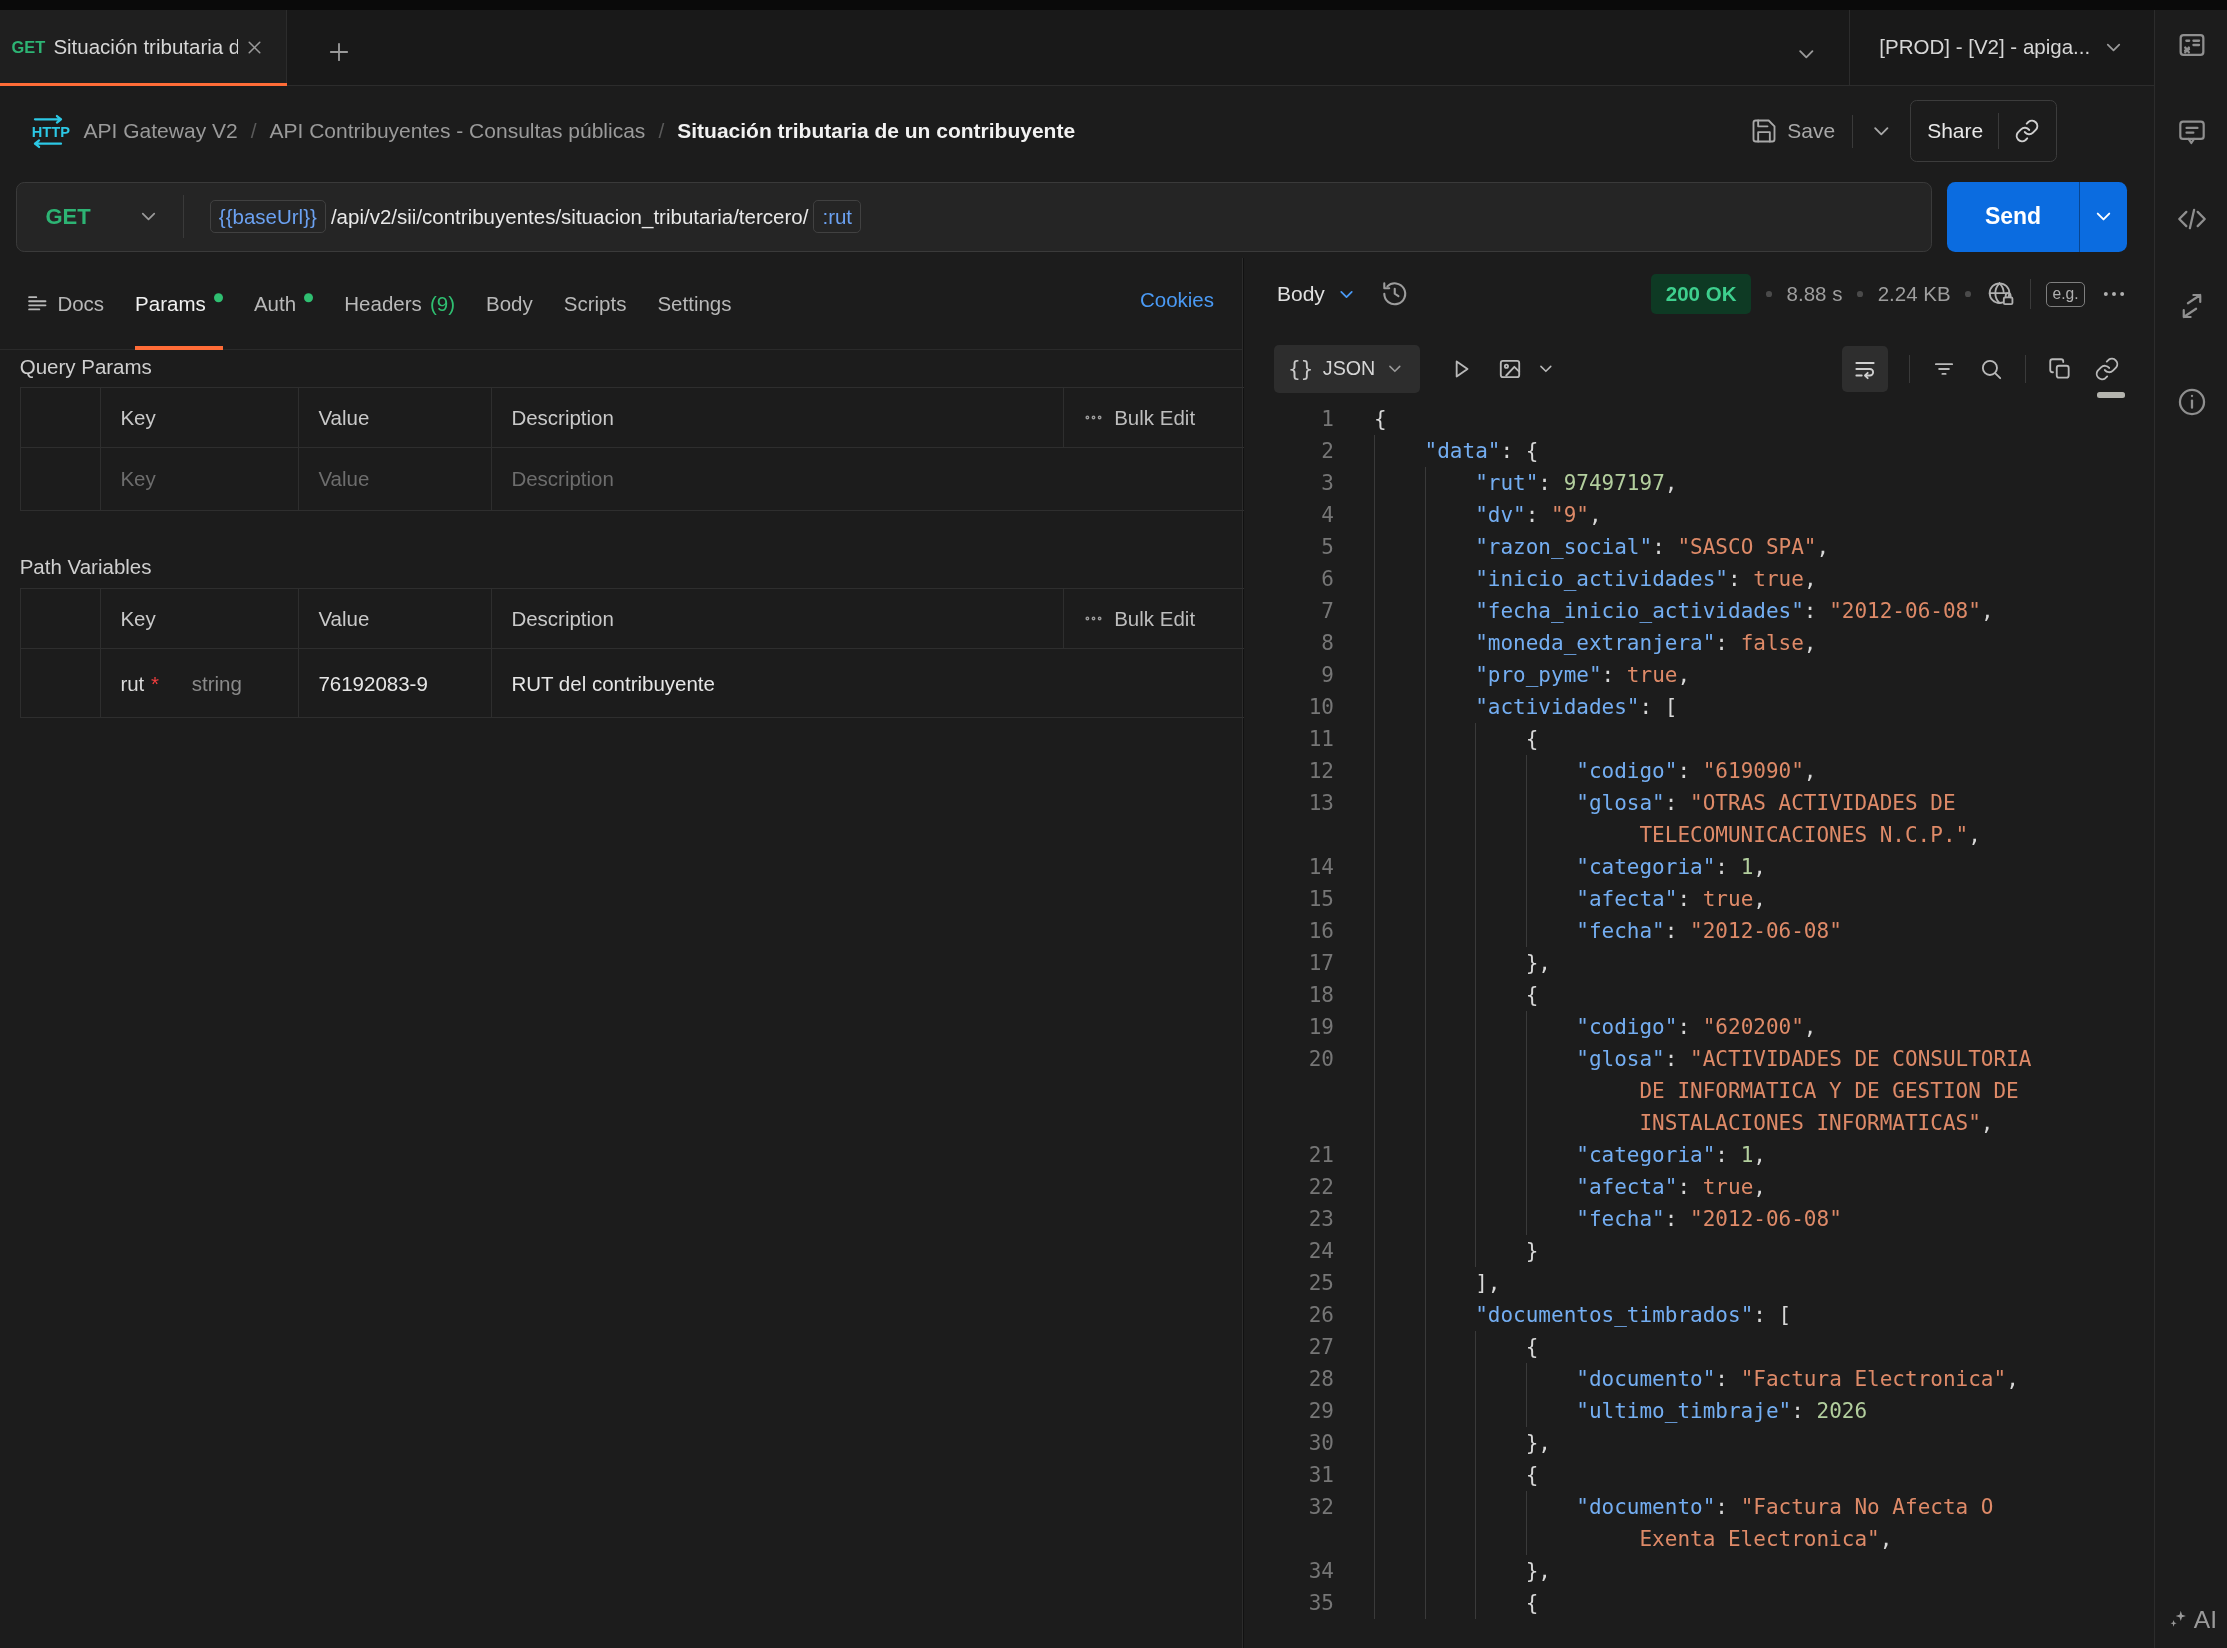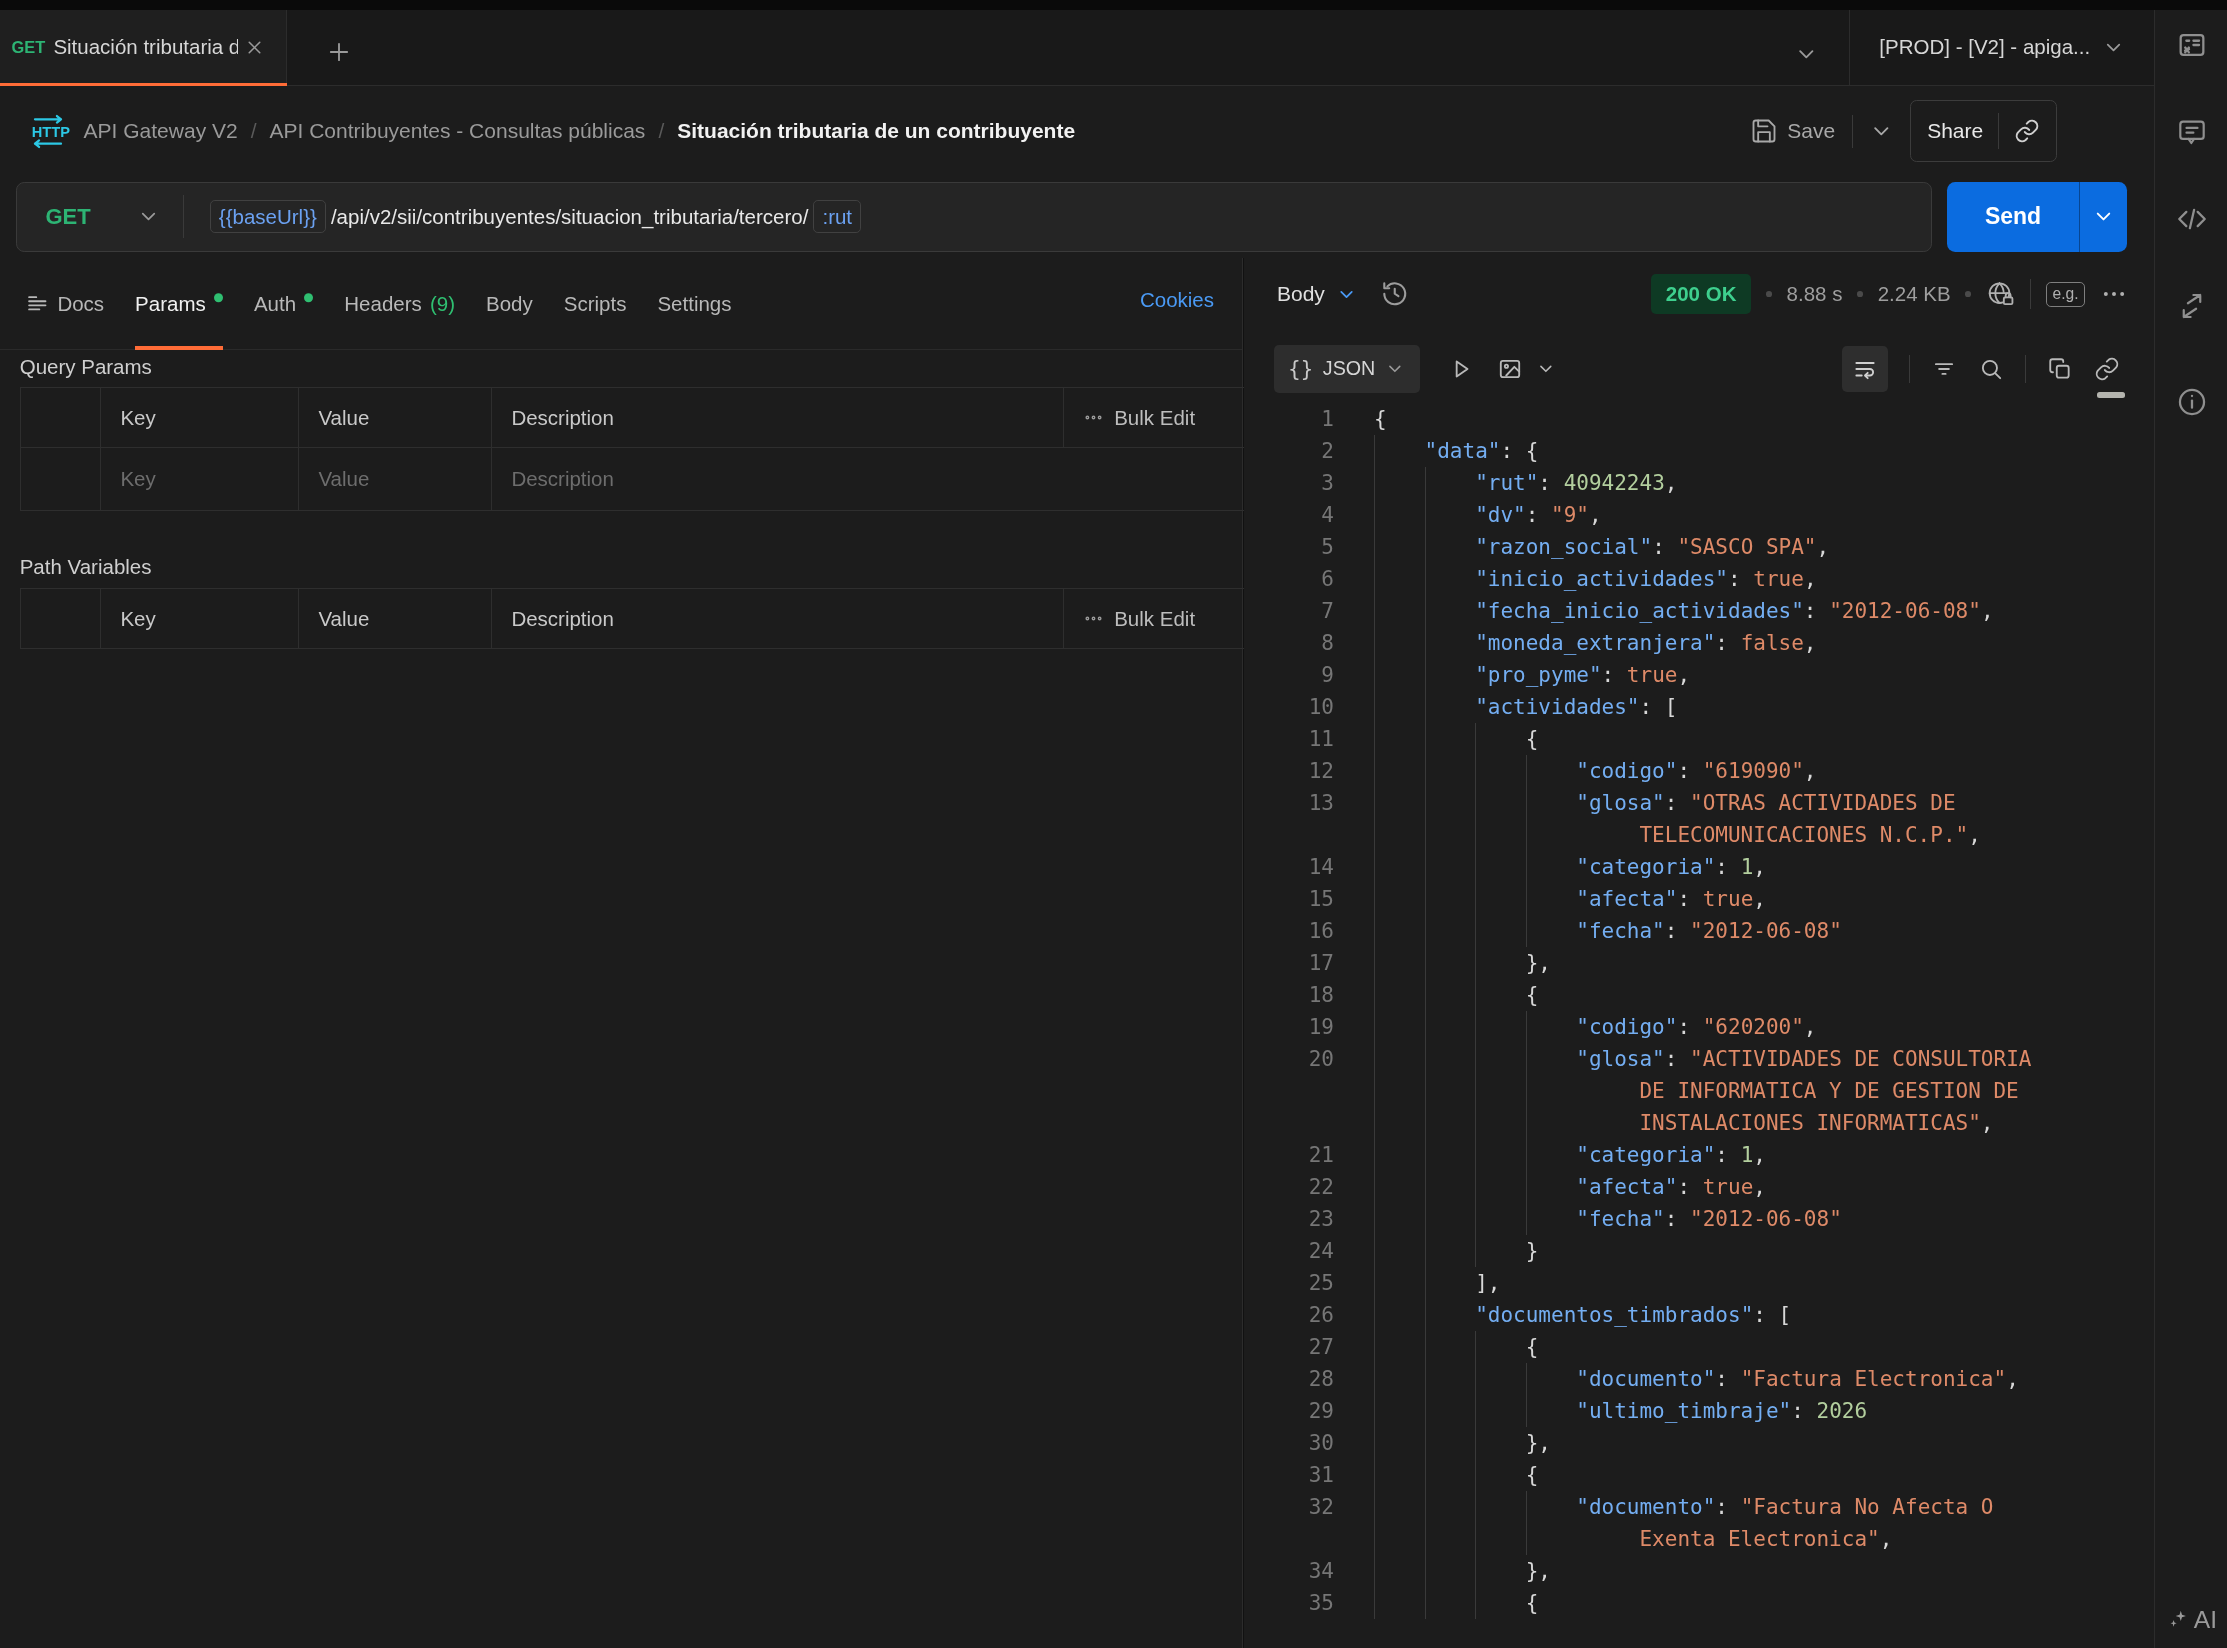--- a/index.html
+++ b/index.html
@@ -363,20 +363,34 @@
       <div class="tcell th cDesc">Description</div>
       <div class="tcell th cBulk">
         <svg width="21" height="21" viewBox="0 0 24 24" fill="none" stroke="#9a9a9a" stroke-width="1.6">
             <circle cx="5" cy="12" r="1.4"></circle>
             <circle cx="12" cy="12" r="1.4"></circle>
             <circle cx="19" cy="12" r="1.4"></circle>
           </svg>
         <span>Bulk Edit</span>
       </div>
     </div>
+    <div class="trow" style="height:69px;">
+      <div class="tcell td c0" style="height:69px;"></div>
+      <div class="tcell td cKey" style="height:69px; color:#d9d9d9;">
+        <span>rut</span>
+        <span class="req-star">*</span>
+        <span class="type-label">string</span>
+      </div>
+      <div class="tcell td cVal" style="height:69px;">
+          <input class="cell-input" value="76192083-9" style="">
+        </div>
+      <div class="tcell td cDescWide" style="height:69px;">
+          <input class="cell-input" value="RUT del contribuyente" style="">
+        </div>
+    </div>
   </div>
 </div>
 
 <div class="abs" id="resp-pane">
   <div id="resp-header">
     <span id="resp-body-select">
       <span>Body</span>
       <svg width="21" height="21" viewBox="0 0 24 24" fill="none" stroke="#4a9af5" stroke-width="2" stroke-linecap="round" stroke-linejoin="round">
           <polyline points="6 9 12 15 18 9"></polyline>
         </svg>
@@ -473,21 +487,21 @@
             <path d="M14 11a5 5 0 0 0-7.5-.5l-3 3a5 5 0 0 0 7 7l1.7-1.7"></path>
           </svg>
       </span>
     </span>
   </div>
 
   <div id="scroll-thumb"></div>
   <div id="code">
       <div class="crow"><span class="ln">1</span><span class="cd"><span class="tk-p">{</span></span></div>
       <div class="crow"><span class="ln">2</span><span class="cd"><span class="ig"></span><span class="tk-k">"data"</span><span class="tk-p">: {</span></span></div>
-      <div class="crow"><span class="ln">3</span><span class="cd"><span class="ig"></span><span class="ig"></span><span class="tk-k">"rut"</span><span class="tk-p">: </span><span class="tk-n">40942243</span><span class="tk-p">,</span></span></div>
+      <div class="crow"><span class="ln">3</span><span class="cd"><span class="ig"></span><span class="ig"></span><span class="tk-k">"rut"</span><span class="tk-p">: </span><span class="tk-n">97497197</span><span class="tk-p">,</span></span></div>
       <div class="crow"><span class="ln">4</span><span class="cd"><span class="ig"></span><span class="ig"></span><span class="tk-k">"dv"</span><span class="tk-p">: </span><span class="tk-s">"9"</span><span class="tk-p">,</span></span></div>
       <div class="crow"><span class="ln">5</span><span class="cd"><span class="ig"></span><span class="ig"></span><span class="tk-k">"razon_social"</span><span class="tk-p">: </span><span class="tk-s">"SASCO SPA"</span><span class="tk-p">,</span></span></div>
       <div class="crow"><span class="ln">6</span><span class="cd"><span class="ig"></span><span class="ig"></span><span class="tk-k">"inicio_actividades"</span><span class="tk-p">: </span><span class="tk-b">true</span><span class="tk-p">,</span></span></div>
       <div class="crow"><span class="ln">7</span><span class="cd"><span class="ig"></span><span class="ig"></span><span class="tk-k">"fecha_inicio_actividades"</span><span class="tk-p">: </span><span class="tk-s">"2012-06-08"</span><span class="tk-p">,</span></span></div>
       <div class="crow"><span class="ln">8</span><span class="cd"><span class="ig"></span><span class="ig"></span><span class="tk-k">"moneda_extranjera"</span><span class="tk-p">: </span><span class="tk-b">false</span><span class="tk-p">,</span></span></div>
       <div class="crow"><span class="ln">9</span><span class="cd"><span class="ig"></span><span class="ig"></span><span class="tk-k">"pro_pyme"</span><span class="tk-p">: </span><span class="tk-b">true</span><span class="tk-p">,</span></span></div>
       <div class="crow"><span class="ln">10</span><span class="cd"><span class="ig"></span><span class="ig"></span><span class="tk-k">"actividades"</span><span class="tk-p">: [</span></span></div>
       <div class="crow"><span class="ln">11</span><span class="cd"><span class="ig"></span><span class="ig"></span><span class="ig"></span><span class="tk-p">{</span></span></div>
       <div class="crow"><span class="ln">12</span><span class="cd"><span class="ig"></span><span class="ig"></span><span class="ig"></span><span class="ig"></span><span class="tk-k">"codigo"</span><span class="tk-p">: </span><span class="tk-s">"619090"</span><span class="tk-p">,</span></span></div>
       <div class="crow"><span class="ln">13</span><span class="cd"><span class="ig"></span><span class="ig"></span><span class="ig"></span><span class="ig"></span><span class="tk-k">"glosa"</span><span class="tk-p">: </span><span class="tk-s">"OTRAS ACTIVIDADES DE</span></span></div>

